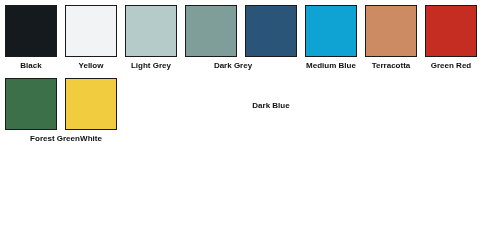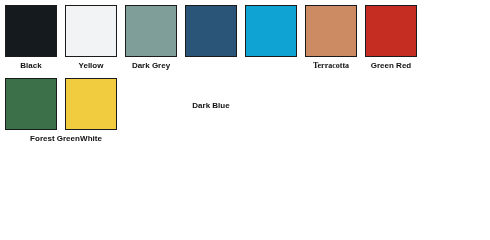--- a/index.html
+++ b/index.html
@@ -61,33 +61,38 @@
   <div class="swatch-row">
       <div class="swatch-cell">
         <div class="swatch-chip" style="background-color: rgb(21, 26, 30); border-color: rgb(27, 27, 27);"></div>
         <div class="swatch-label" style="color: rgb(16, 16, 16);">Black</div>
       </div>
       <div class="swatch-cell">
         <div class="swatch-chip" style="background-color: rgb(241, 243, 244); border-color: rgb(27, 27, 27);"></div>
         <div class="swatch-label" style="color: rgb(16, 16, 16);">Yellow</div>
       </div>
       <div class="swatch-cell">
+        <div class="swatch-chip" style="background-color: rgb(180, 203, 201); border-color: rgb(27, 27, 27);"></div>
+        <div class="swatch-label" style="color: rgb(16, 16, 16);">Light Grey</div>
+      </div>
+      <div class="swatch-cell">
         <div class="swatch-chip" style="background-color: rgb(127, 157, 153); border-color: rgb(27, 27, 27);"></div>
-        <div class="swatch-label" style="color: rgb(16, 16, 16);">Dark Grey</div>
+        <div class="swatch-label" style="color: rgb(16, 16, 16); padding-left: 44px;">Dark Grey</div>
       </div>
       <div class="swatch-cell">
         <div class="swatch-chip" style="background-color: rgb(43, 85, 120); border-color: rgb(27, 27, 27);"></div>
         <div class="swatch-label" style="color: rgb(16, 16, 16); margin-top: 44px;">Dark Blue</div>
       </div>
       <div class="swatch-cell">
         <div class="swatch-chip" style="background-color: rgb(15, 163, 212); border-color: rgb(27, 27, 27);"></div>
+        <div class="swatch-label" style="color: rgb(16, 16, 16);">Medium Blue</div>
       </div>
       <div class="swatch-cell">
         <div class="swatch-chip" style="background-color: rgb(204, 139, 99); border-color: rgb(27, 27, 27);"></div>
-        <div class="swatch-label" style="color: rgb(16, 16, 16); font-family: Liberation Serif, serif;">Terracotta</div>
+        <div class="swatch-label" style="color: rgb(16, 16, 16);">Terracotta</div>
       </div>
       <div class="swatch-cell">
         <div class="swatch-chip" style="background-color: rgb(198, 45, 34); border-color: rgb(27, 27, 27);"></div>
         <div class="swatch-label" style="color: rgb(16, 16, 16);">Green Red</div>
       </div>
     </div>
   <div class="swatch-row">
       <div class="swatch-cell">
         <div class="swatch-chip" style="background-color: rgb(59, 112, 73); border-color: rgb(27, 27, 27);"></div>
         <div class="swatch-label" style="color: rgb(16, 16, 16); padding-left: 48px;">Forest Green</div>

